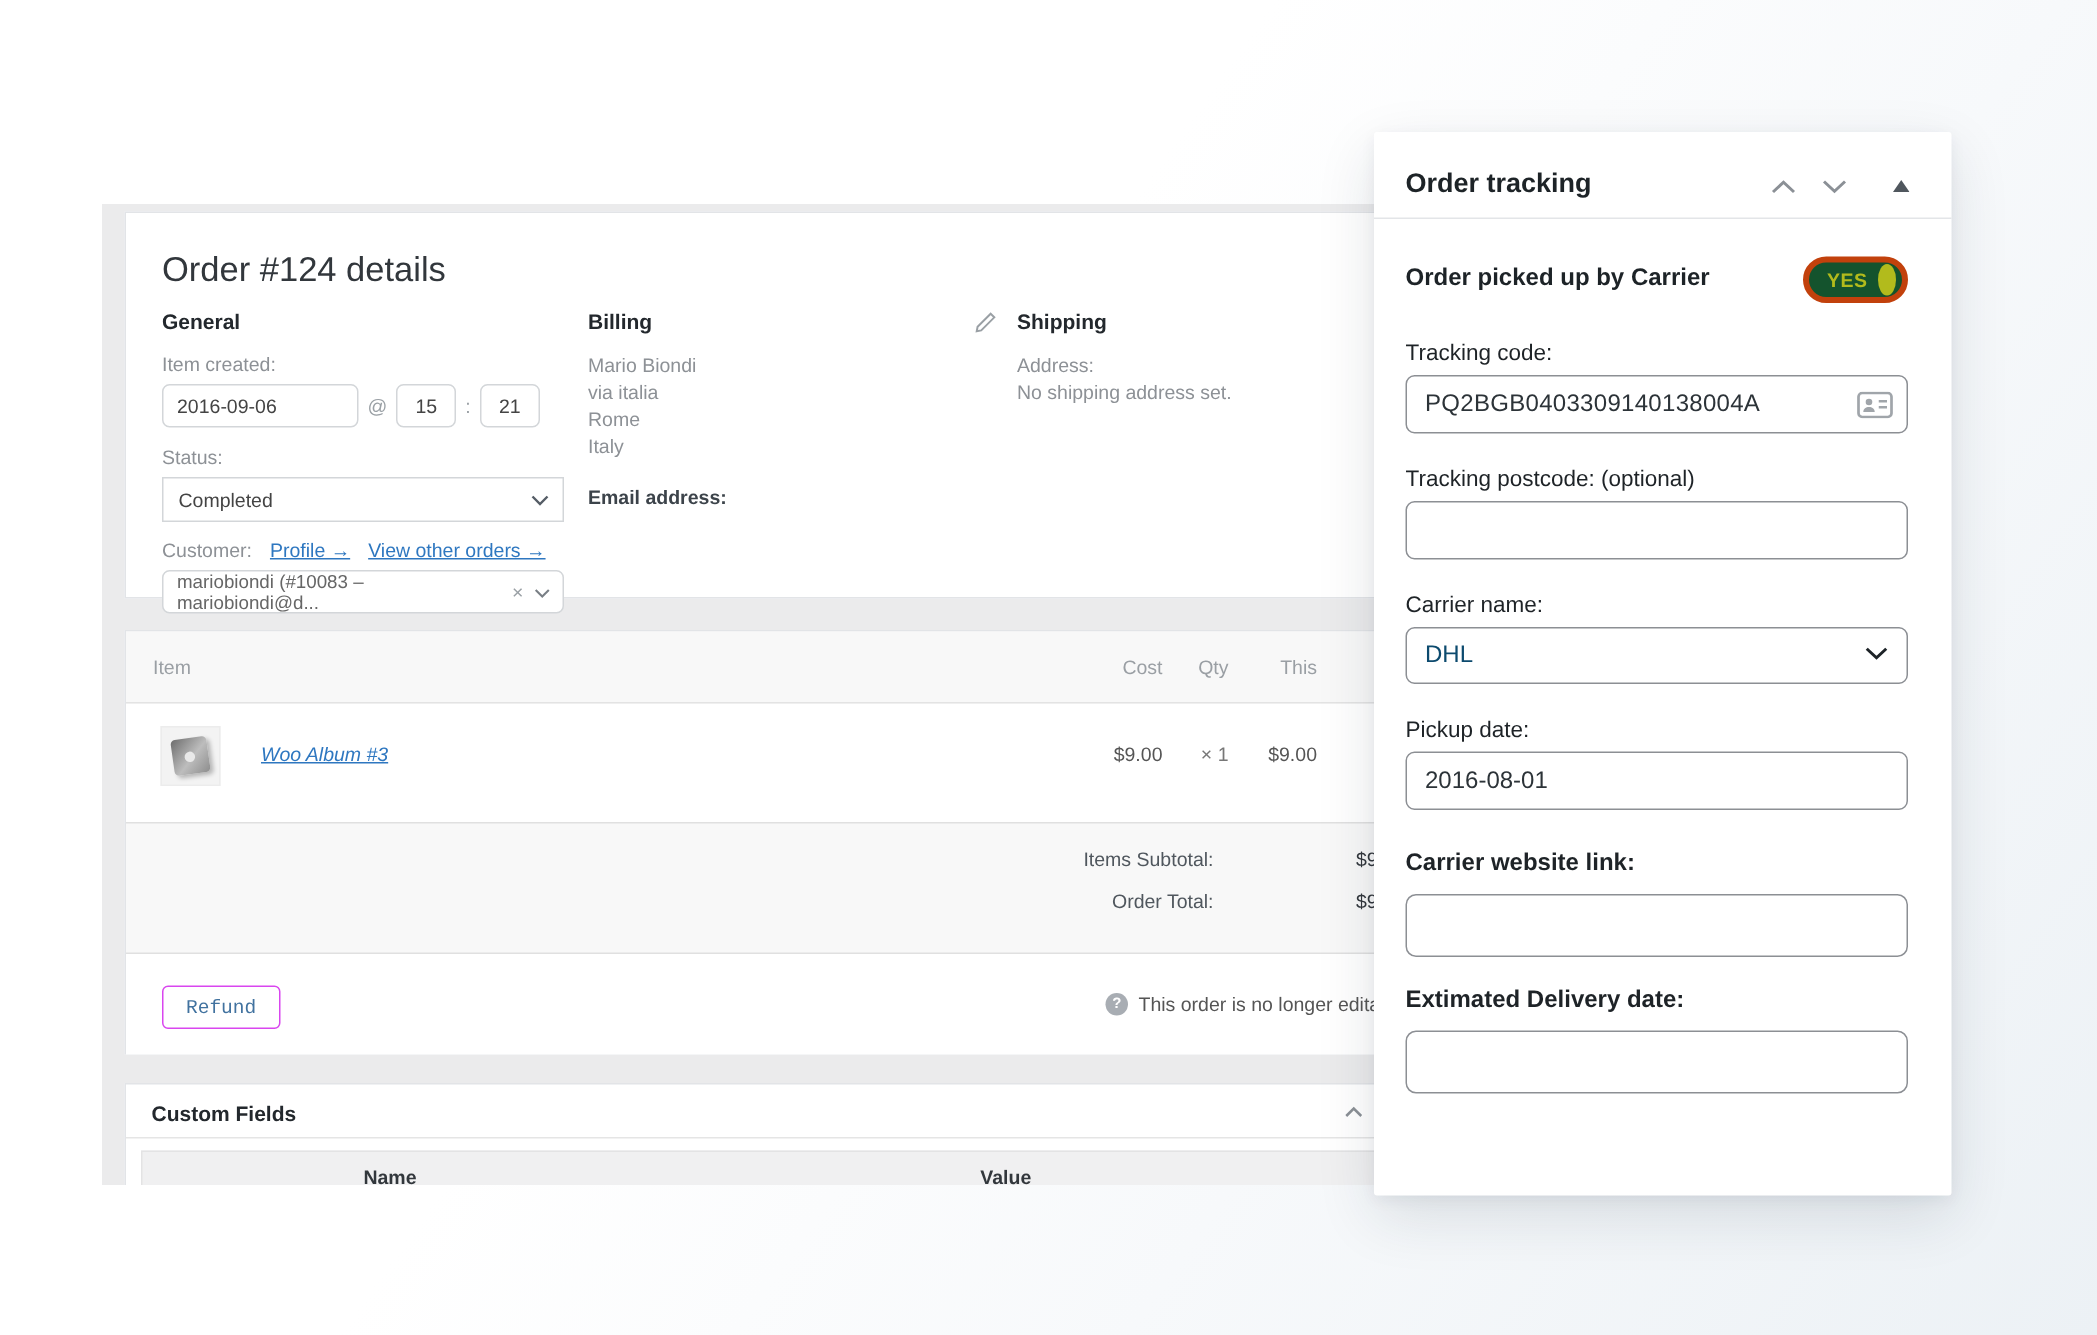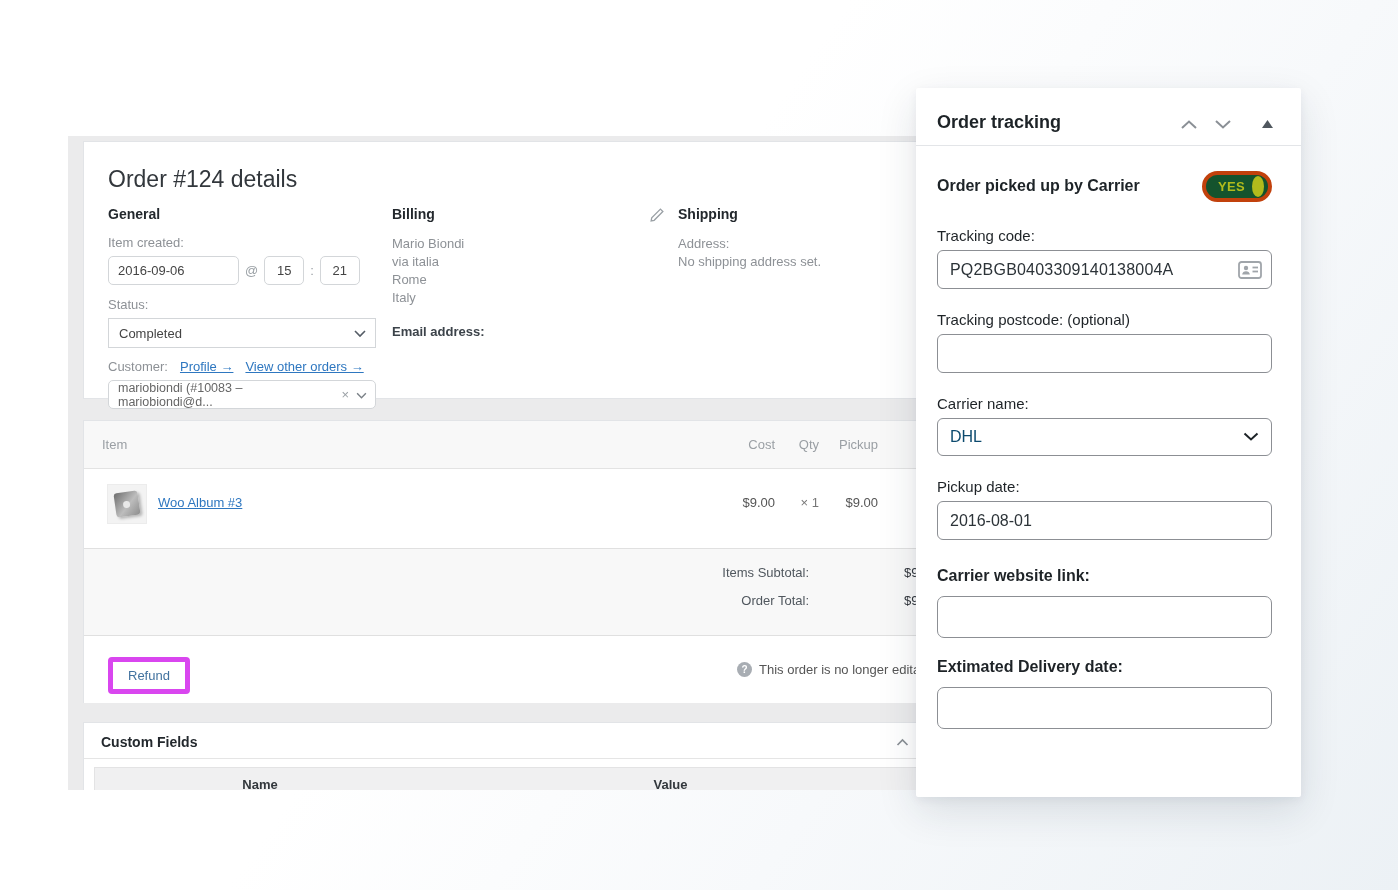--- a/index.html
+++ b/index.html
@@ -89,38 +89,38 @@
   }
   .disc {
     position: absolute; left: 7px; top: 7px; width: 24px; height: 24px; border-radius: 3px;
     background: linear-gradient(135deg, #6d6d6d 0%, #bdbdbd 55%, #8d8d8d 100%);
     transform: rotate(-8deg); box-shadow: 2px 2px 3px rgba(0,0,0,.25);
   }
   .disc::after {
     content:""; position:absolute; left: 8px; top: 9px; width: 7px; height: 7px;
     border-radius: 50%; background: #e9e9e9;
   }
-  .item-link { position: absolute; left: 74px; top: 26px; font-size: 13px; }
+  .item-link { position: absolute; left: 90px; top: 26px; font-size: 13px; font-style: italic; }
   .r-col { position: absolute; top: 26px; font-size: 13px; color: #555; text-align: right; }
   .r-cost { right: 152px; } .r-qty { right: 108px; color:#777; } .r-total { right: 49px; }
 
   .totals {
     position: absolute; top: 127px; left: 0; right: 0; height: 88px;
     background: #f8f8f8; border-top: 1px solid #e0e0e0; border-bottom: 1px solid #e0e0e0;
   }
   .t-row { position: relative; height: 28px; }
   .t-row.first { margin-top: 16px; }
   .t-label { position: absolute; right: 118px; font-size: 13px; color: #50575e; }
   .t-value { position: absolute; left: 820px; width: 80px; font-size: 13px; color: #32373c; }
 
   .refund-row { position: absolute; top: 215px; left: 0; right: 0; height: 67px; background: #fff; }
   .refund-btn {
     position: absolute; left: 24px; top: 21px;
-    background: #fff; border: 5px solid #d946ef; border-radius: 4px;
-    color: #41729f; font-family: Liberation Sans, sans-serif; font-size: 13px; padding: 6px 15px; cursor: pointer;
+    background: #fff; border: 1px solid #d946ef; border-radius: 4px;
+    color: #41729f; font-family: Liberation Mono, monospace; font-size: 13px; padding: 6px 15px; cursor: pointer;
   }
   .edit-note { position: absolute; left: 653px; top: 26px; display: flex; align-items: center; gap: 7px; white-space: nowrap; }
   .help-dot {
     width: 15px; height: 15px; border-radius: 50%; background: #a8adb3; color: #fff;
     font-size: 10px; font-weight: 700; display: flex; align-items: center; justify-content: center;
     cursor: pointer; flex: 0 0 auto;
   }
   .edit-note .note-text { font-size: 13px; color: #555; }
 
   
@@ -244,21 +244,21 @@
       <div class="addr-line">Address:</div>
       <div class="addr-line">No shipping address set.</div>
     </div>
   </div>
 
   <div class="card card-items">
     <div class="items-header">
       <span class="h-item">Item</span>
       <span class="h-col h-cost">Cost</span>
       <span class="h-col h-qty">Qty</span>
-      <span class="h-col h-total">Pickup</span>
+      <span class="h-col h-total">This</span>
     </div>
 
     <div class="item-row">
       <div class="thumb">
           <div class="disc"></div>
         </div>
       <a class="link item-link">Woo Album #3</a>
       <span class="r-col r-cost">$9.00</span>
       <span class="r-col r-qty">× 1</span>
       <span class="r-col r-total">$9.00</span>

